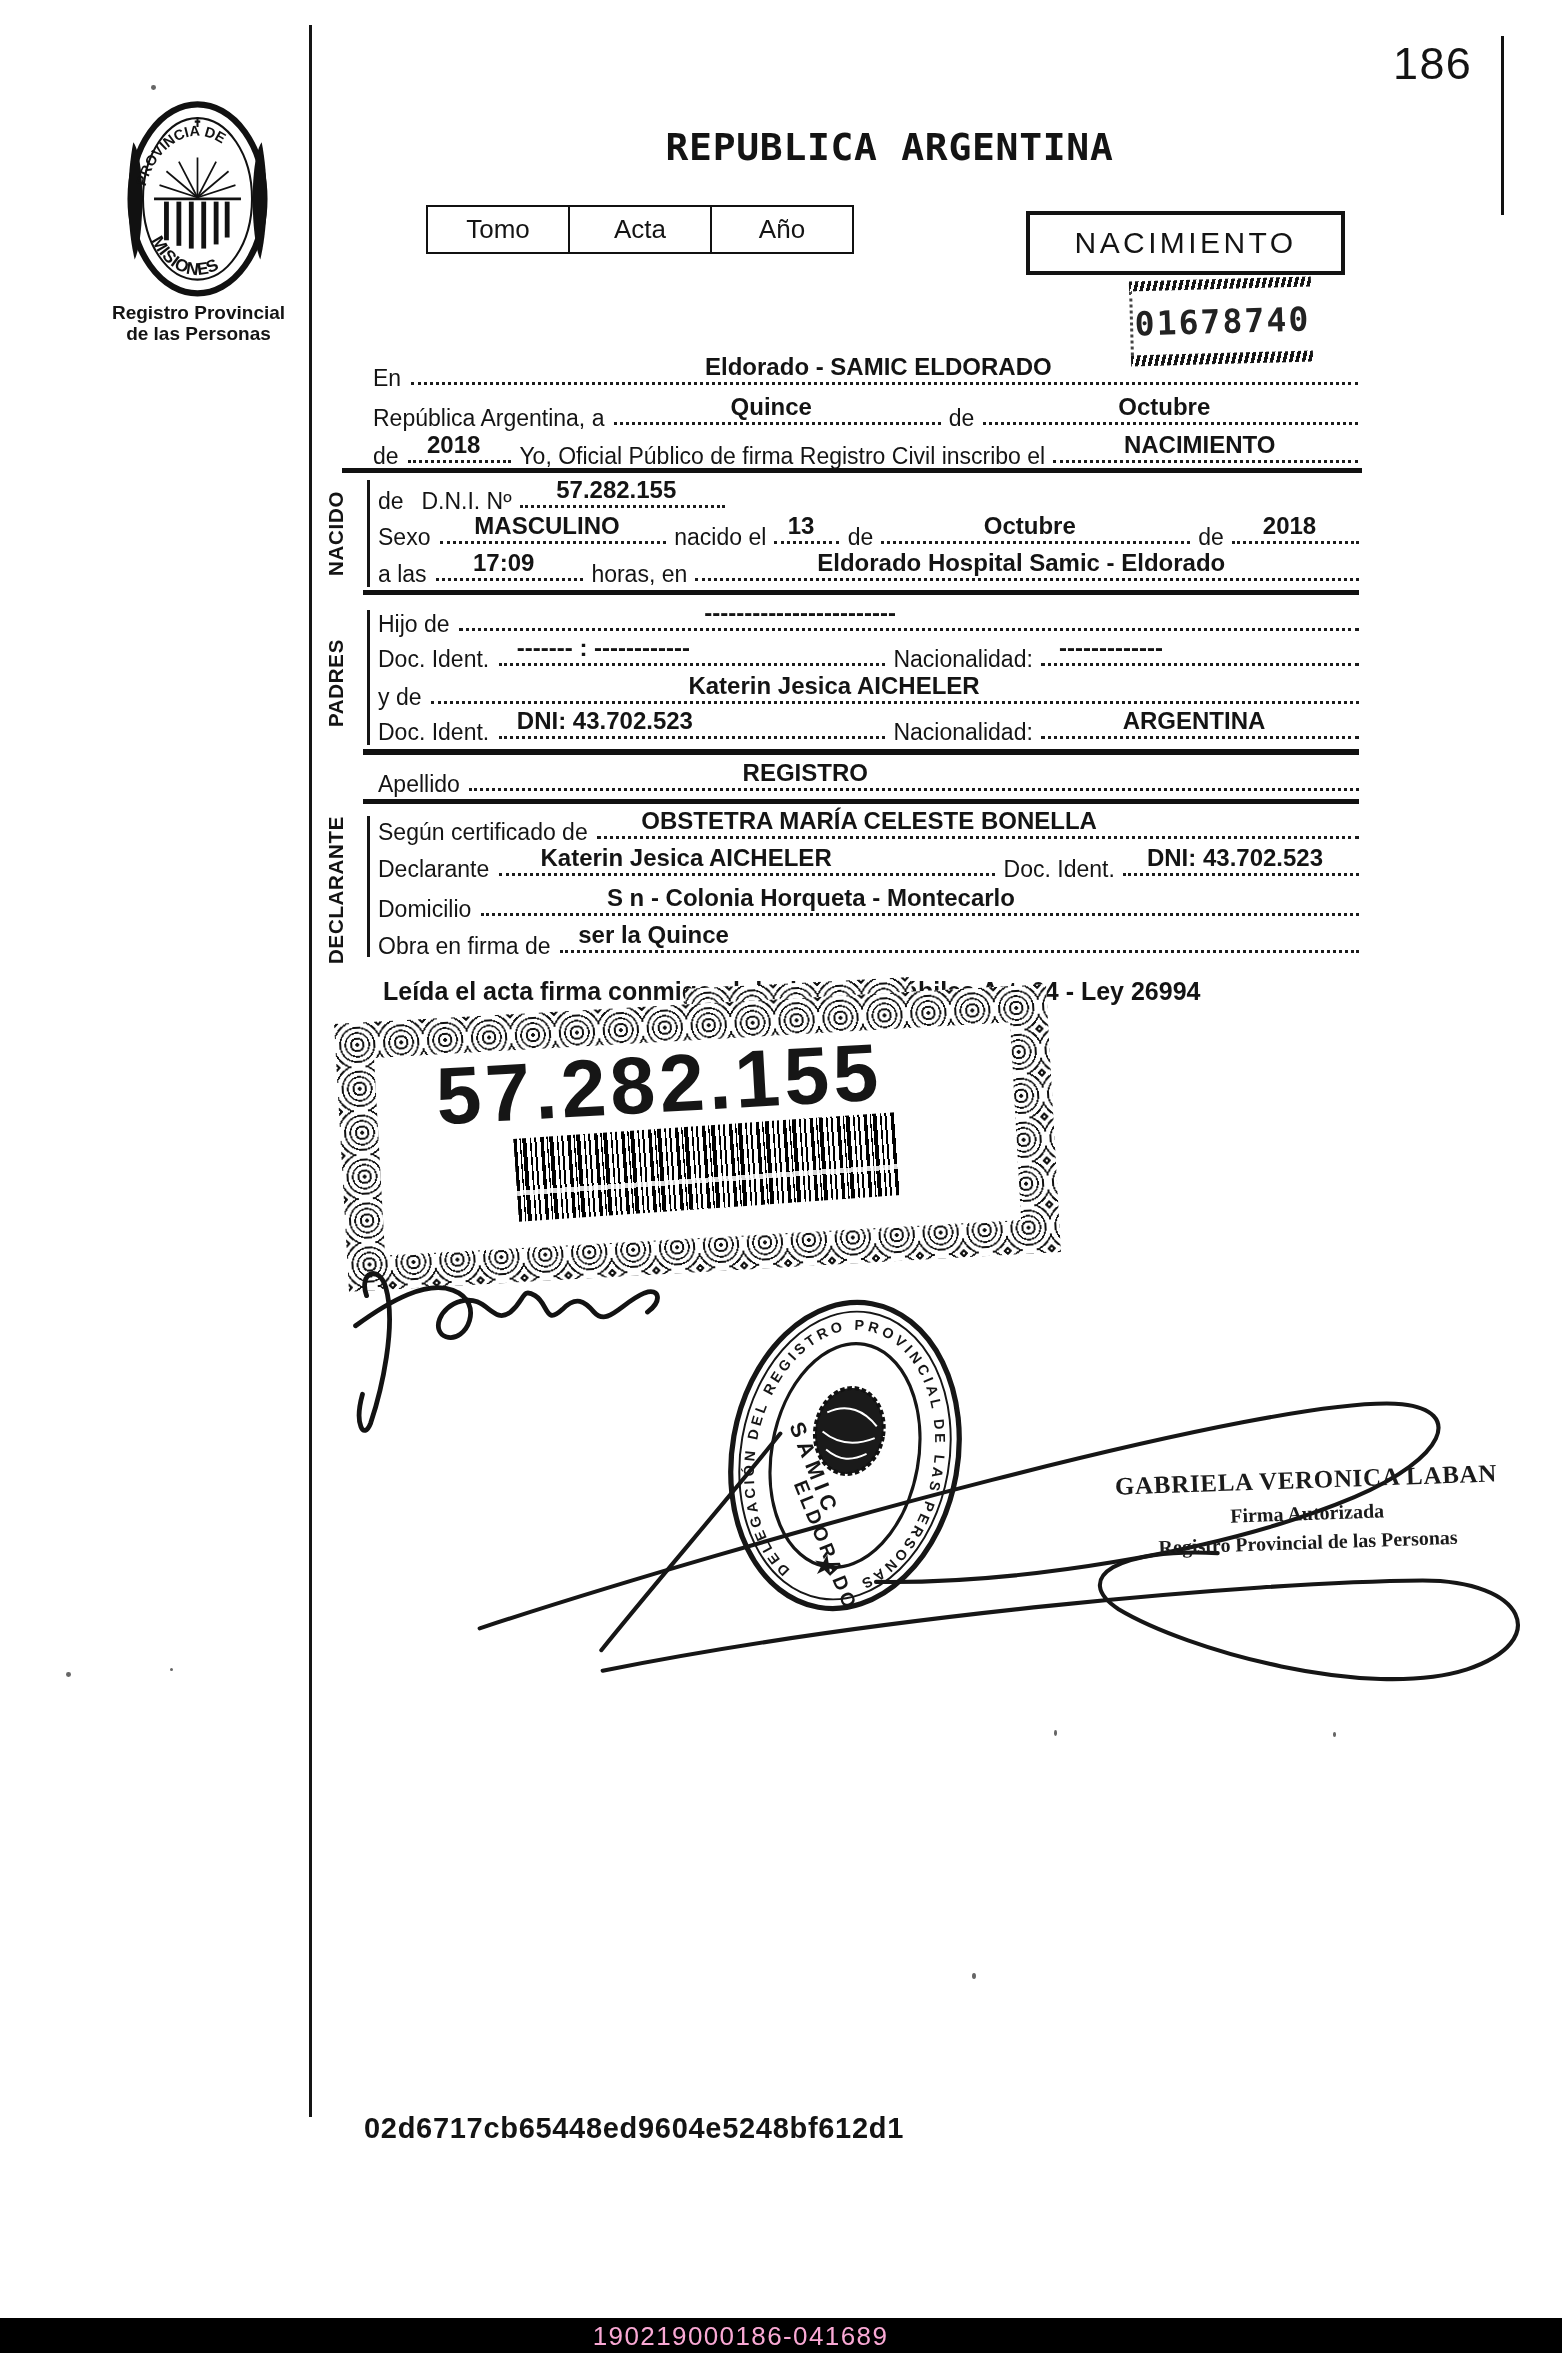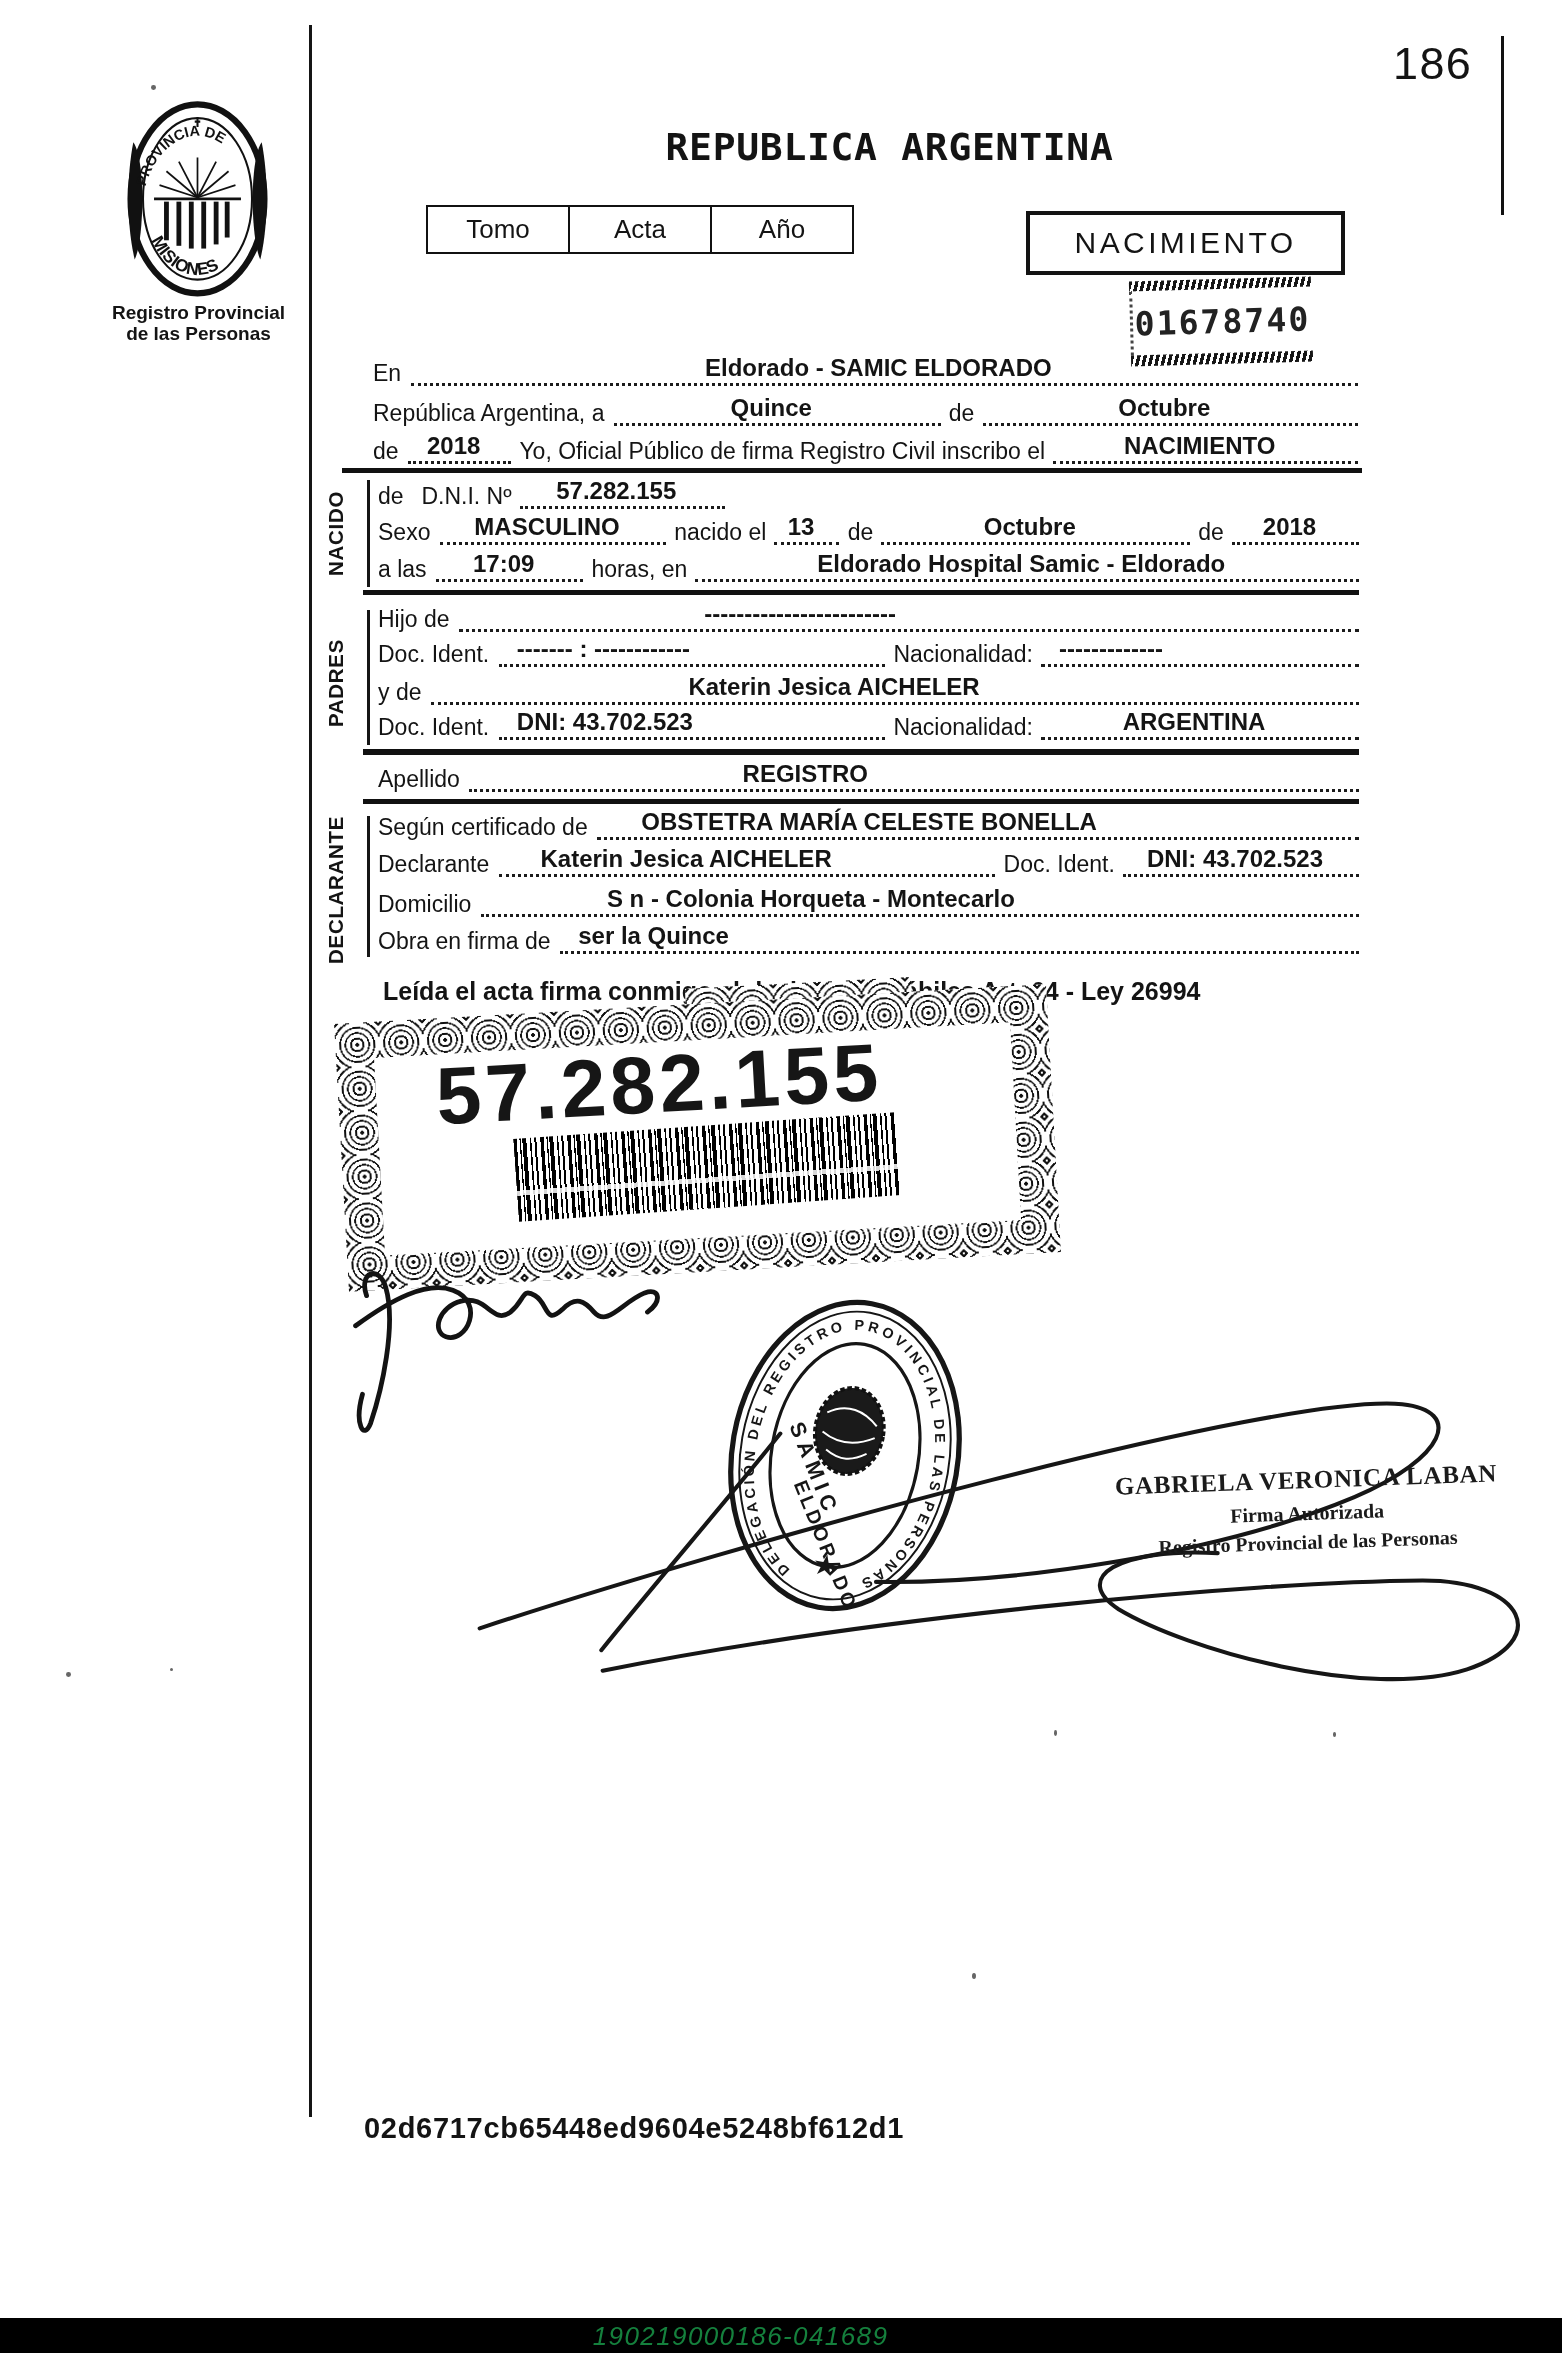--- a/index.html
+++ b/index.html
@@ -31,21 +31,21 @@
             display:flex;align-items:center;justify-content:center;font-size:30px;letter-spacing:3.4px;}
 
   
   #serial{left:1130px;top:279px;width:182px;height:85px;transform:rotate(-1.6deg);}
   #serial .bar{height:10.3px;background:repeating-linear-gradient(105deg,#161616 0 3.4px,#fff 3.4px 6.2px);}
   #serial .num{height:64px;display:flex;align-items:center;justify-content:center;
                font-family:"DejaVu Sans Mono",monospace;font-weight:bold;font-size:33px;
                letter-spacing:2.1px;color:#222;border-left:3.4px dotted #444;}
 
   
-  .row{position:absolute;left:373px;width:985px;height:31.5px;display:flex;align-items:center;}
+  .row{position:absolute;left:373px;width:985px;height:31.5px;display:flex;align-items:flex-end;}
   .row.sec{left:378px;width:981px;}
   .lbl{font-size:23px;line-height:1;white-space:nowrap;transform:translateY(4.8px);padding-right:9.6px;}
   .lbl.mid{padding:0 8.2px;}
   .leader{flex:1 1 auto;border-bottom:3.4px dotted #1b1b1b;position:relative;height:100%;}
   .val{position:absolute;bottom:2.7px;left:0;right:12px;text-align:center;font-weight:bold;
        font-size:24px;white-space:nowrap;line-height:1;}
   .val.vl{text-align:left;padding-left:18px;}
   .val.vs{transform:translateX(-103px);}
   .val.vs2{transform:translateX(-55px);}
 
@@ -80,21 +80,21 @@
   #authorizer{left:1081px;top:1466px;width:452px;text-align:center;transform:rotate(-2deg);
               font-family:"Liberation Serif",serif;color:#1b1b1b;}
   #authorizer .name{font-size:25px;font-weight:bold;letter-spacing:0.7px;}
   #authorizer .role{font-size:20px;font-weight:bold;margin-top:8.2px;}
   #authorizer .org{font-size:20px;font-weight:bold;margin-top:5.5px;}
 
   
   #hash-line{left:364px;top:2112px;font-size:29px;font-weight:bold;letter-spacing:0.7px;}
   #footer-bar{left:0;top:2318px;width:1563px;height:36px;background:#000;
               display:flex;align-items:center;justify-content:center;}
-  #footer-bar span{color:#15803d;font-size:26px;letter-spacing:1.4px;transform:translateX(-41px);font-style:italic;}
+  #footer-bar span{color:#f9a8d4;font-size:26px;letter-spacing:1.4px;transform:translateX(-41px);}
 
   .speck{position:absolute;background:#333;border-radius:50%;opacity:.75;}
 </style>
 </head>
 <body>
 
 <div id="page">
 
   <div id="page-number" class="abs">186</div>
   <div id="right-edge-line" class="abs"></div>

